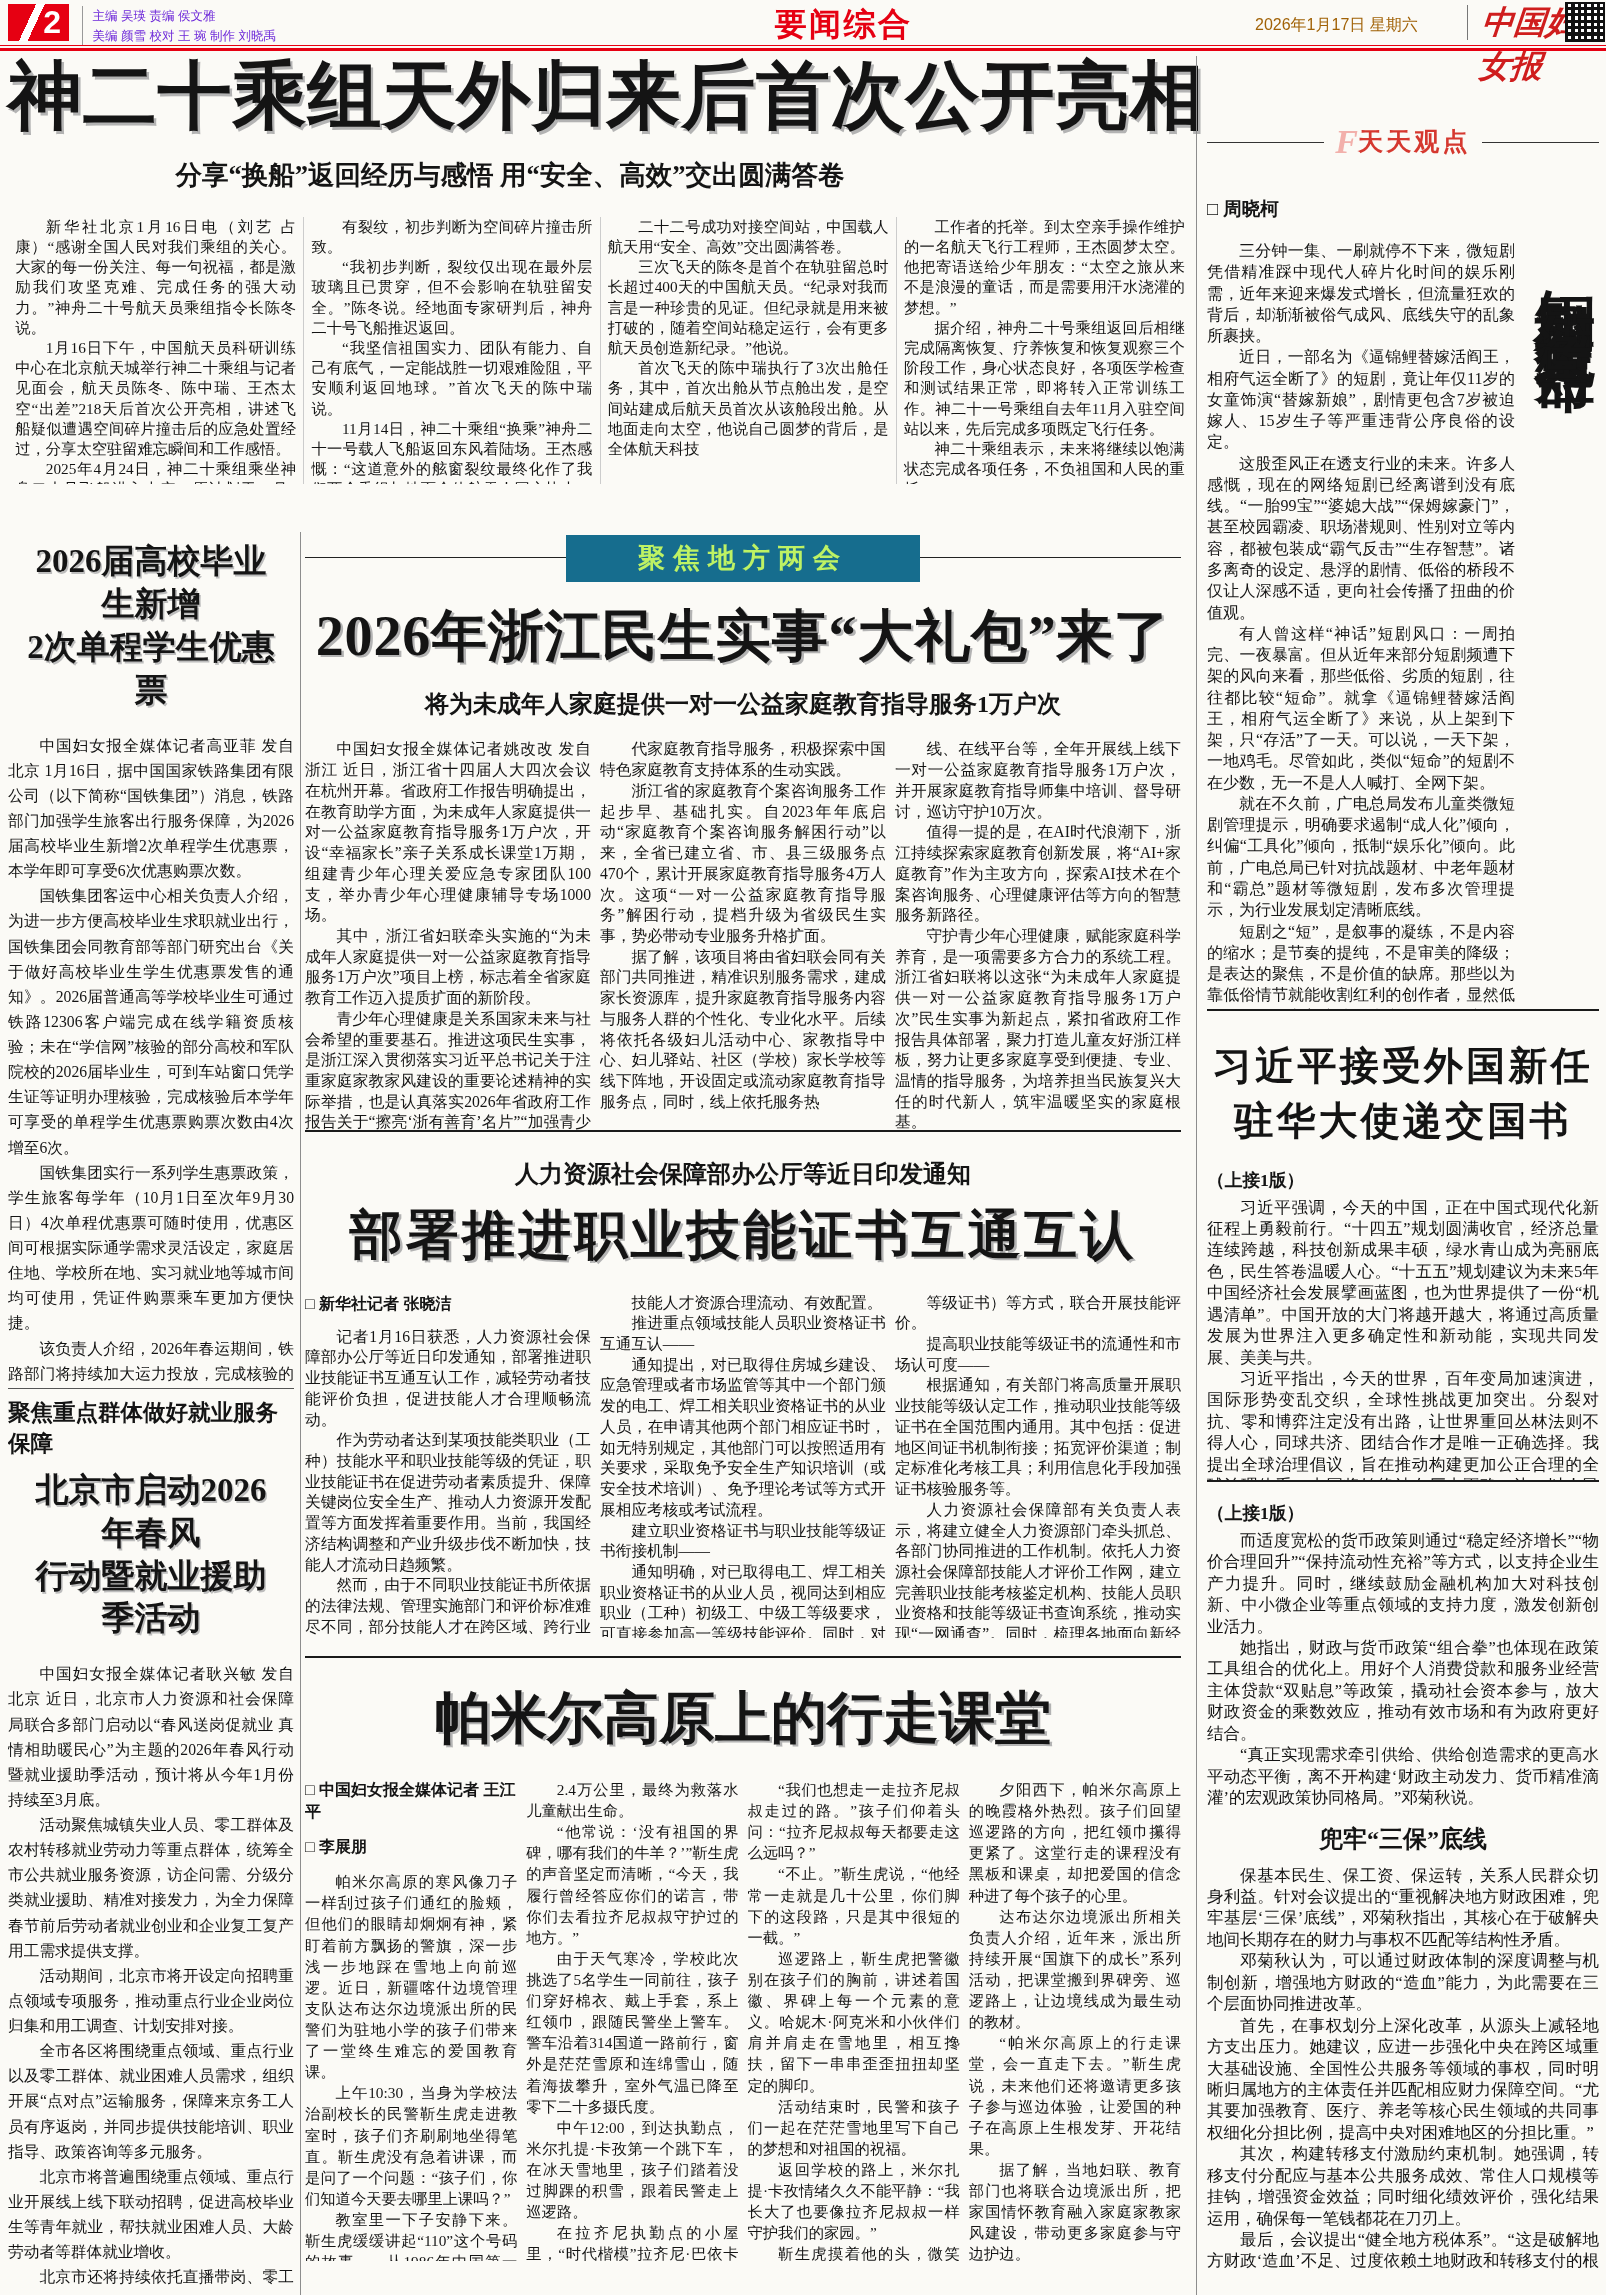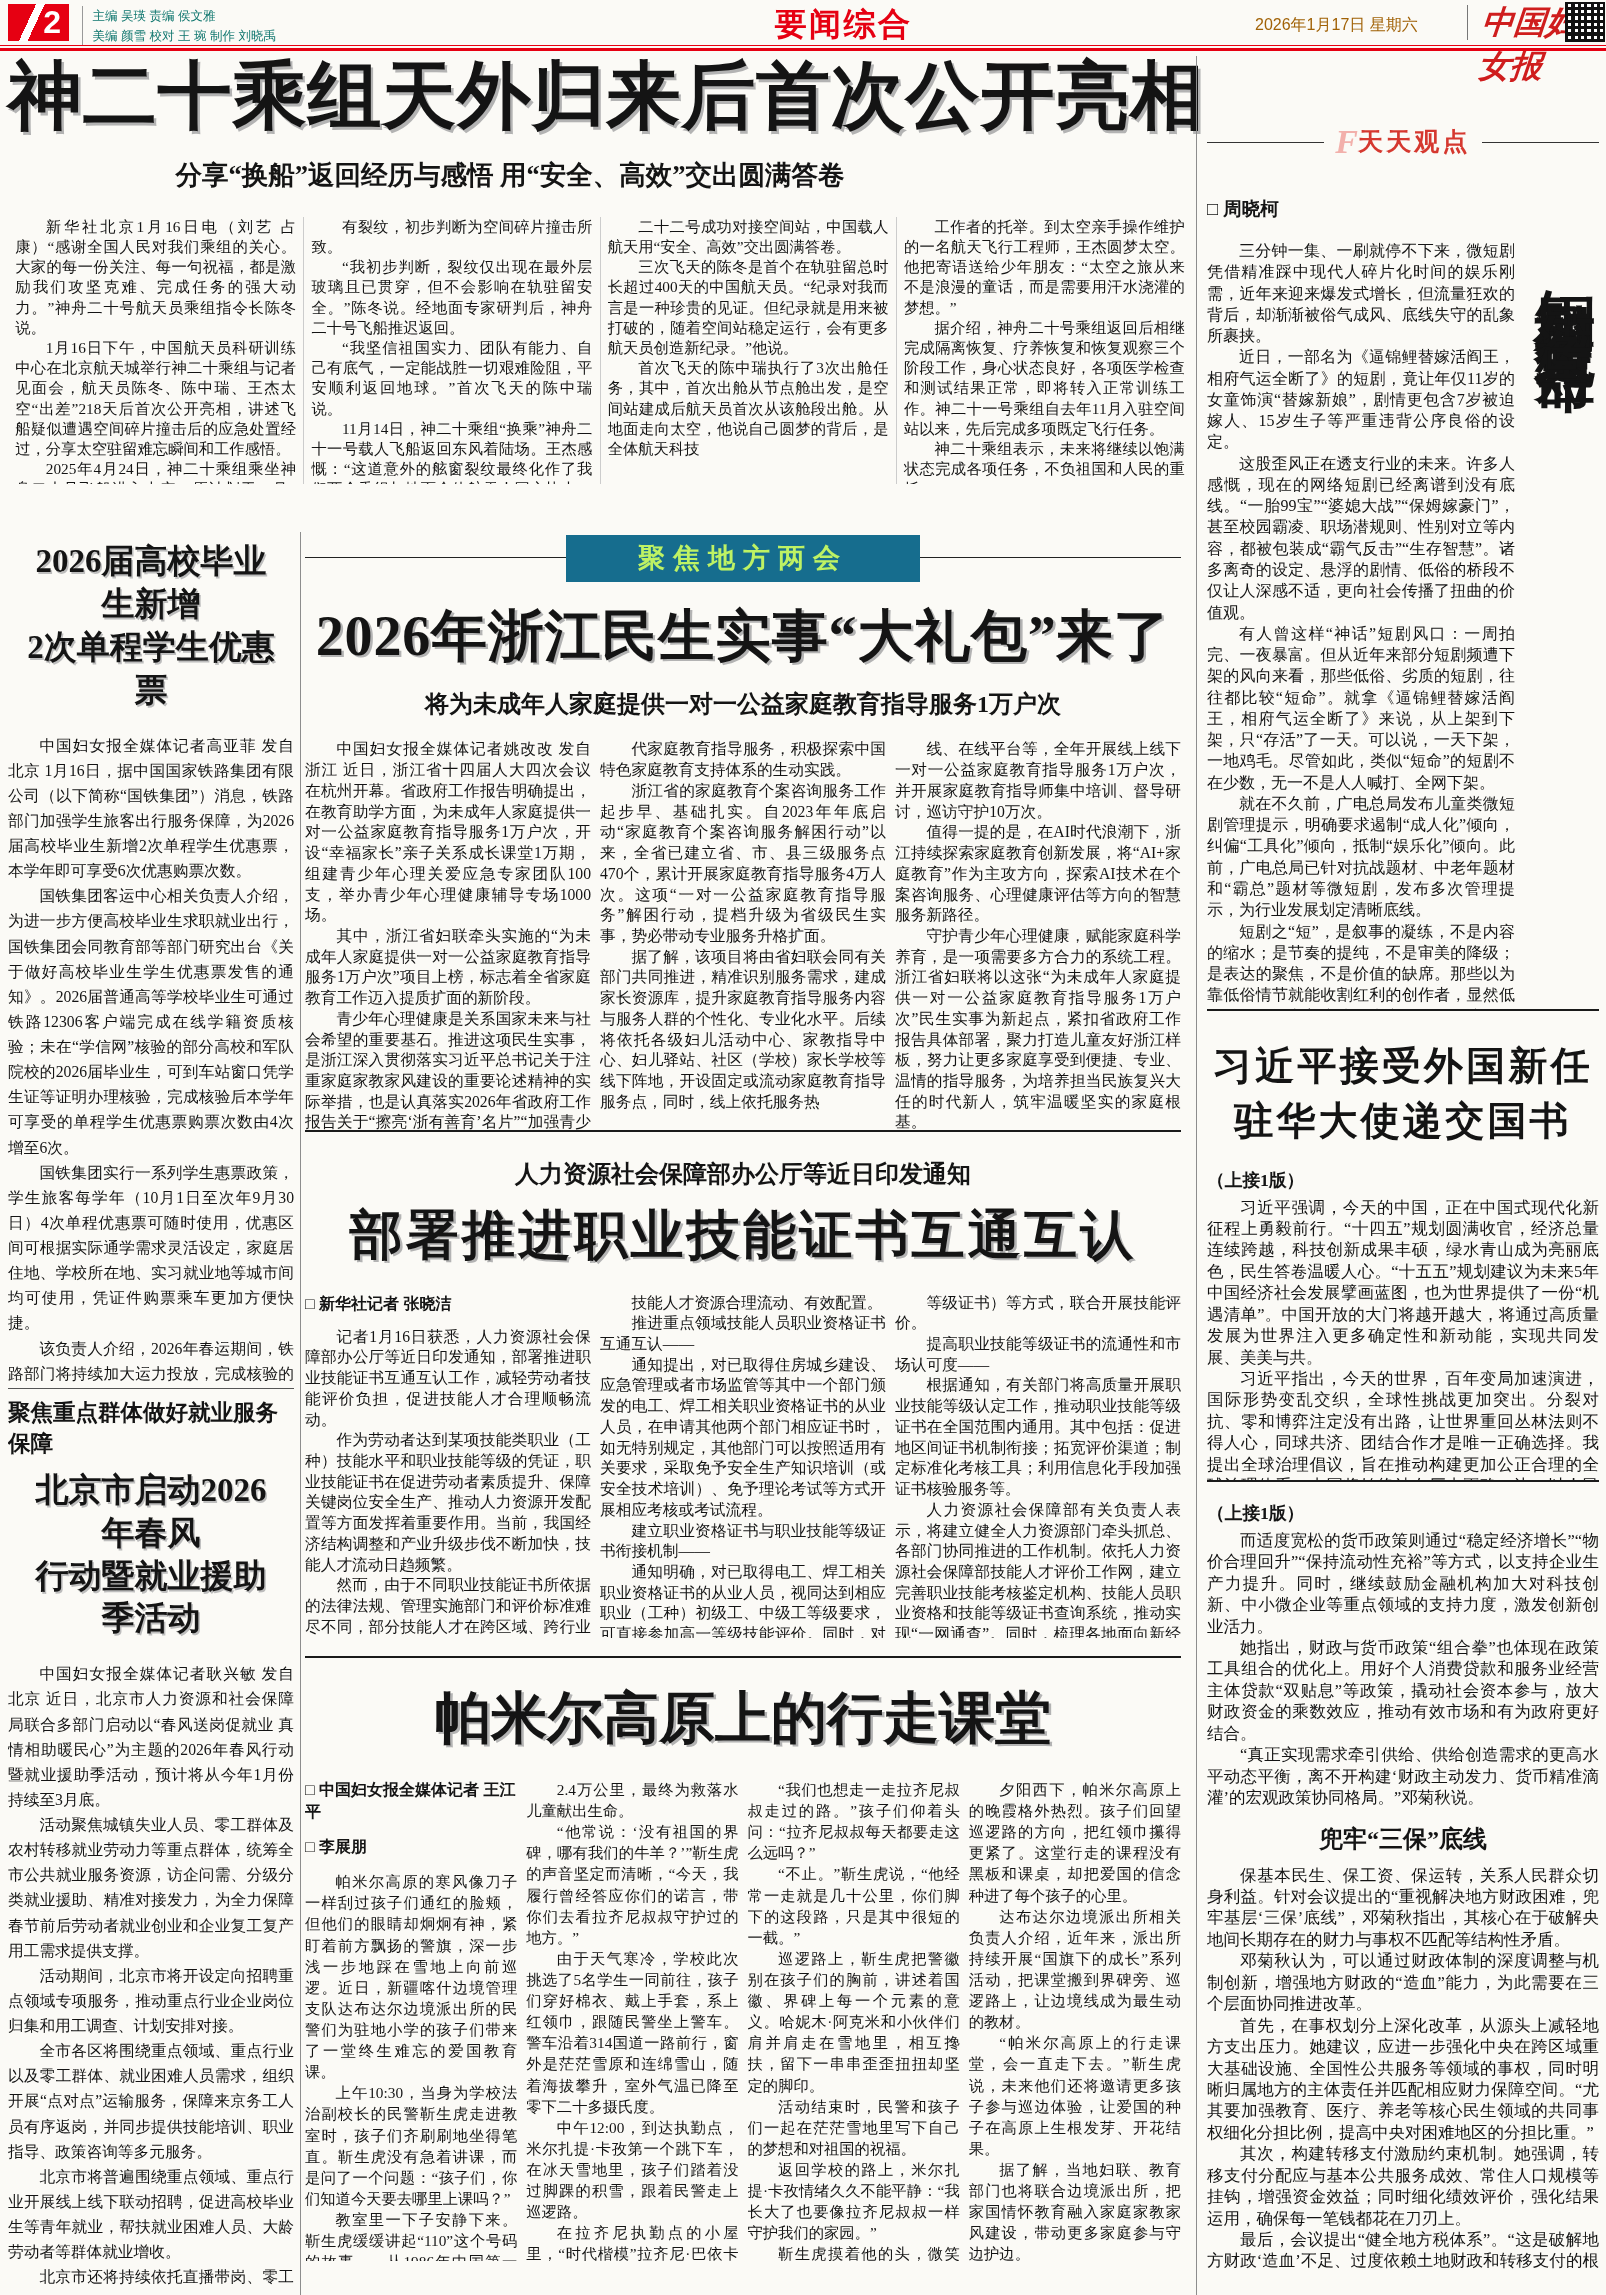--- a/index.html
+++ b/index.html
@@ -4,21 +4,21 @@
 <style>
   html,body{margin:0;padding:0;background:#e9e9e9;}
   .page{position:relative;width:1607px;height:2295px;margin:0 auto;background:#fbfaf6;
         font-family:"Liberation Serif",serif;color:#141414;overflow:hidden;}
   
   .pnum{position:absolute;left:8px;top:4px;width:61px;height:37px;
         background:linear-gradient(115deg,#e60012 36%,#fff 36%,#fff 47%,#e60012 47%);
         display:flex;align-items:center;justify-content:flex-end;padding-right:8px;box-sizing:border-box;
         color:#fff;font-family:"Liberation Sans",sans-serif;font-weight:900;font-size:32px;}
   .credits{position:absolute;left:82px;top:5.6px;font-family:"Liberation Sans",sans-serif;
-        font-size:12.5px;line-height:1.6;color:#0f766e;padding-left:9.6px;border-left:0.8px solid #999;}
+        font-size:12.5px;line-height:1.6;color:#6d28d9;padding-left:9.6px;border-left:0.8px solid #999;}
   .sec-name{position:absolute;left:747px;top:3.2px;width:193px;text-align:center;color:#e60012;
         font-weight:900;font-size:32px;letter-spacing:2.4px;font-family:"Liberation Serif",serif;}
   .dateline{position:absolute;left:1255px;top:14.5px;font-size:16px;font-family:"Liberation Sans",sans-serif;color:#a16207;}
   .mast-div{position:absolute;left:1467px;top:4.8px;width:0.8px;height:35px;background:#777;}
   .paper{position:absolute;left:1480px;top:0.8px;font-size:32px;color:#cf1d1d;font-weight:700;
         font-style:italic;font-family:"Liberation Serif",serif;transform:skewX(-5deg);}
   .qr{position:absolute;left:1565px;top:1.6px;width:40px;height:40px;
         background-image:repeating-linear-gradient(0deg,#111 0 3.2px,transparent 3.2px 6.4px),
                          repeating-linear-gradient(90deg,#111 0 3.2px,#fff 3.2px 6.4px);}
   .red-rule{position:absolute;top:45px;left:0;width:100%;height:2.4px;

